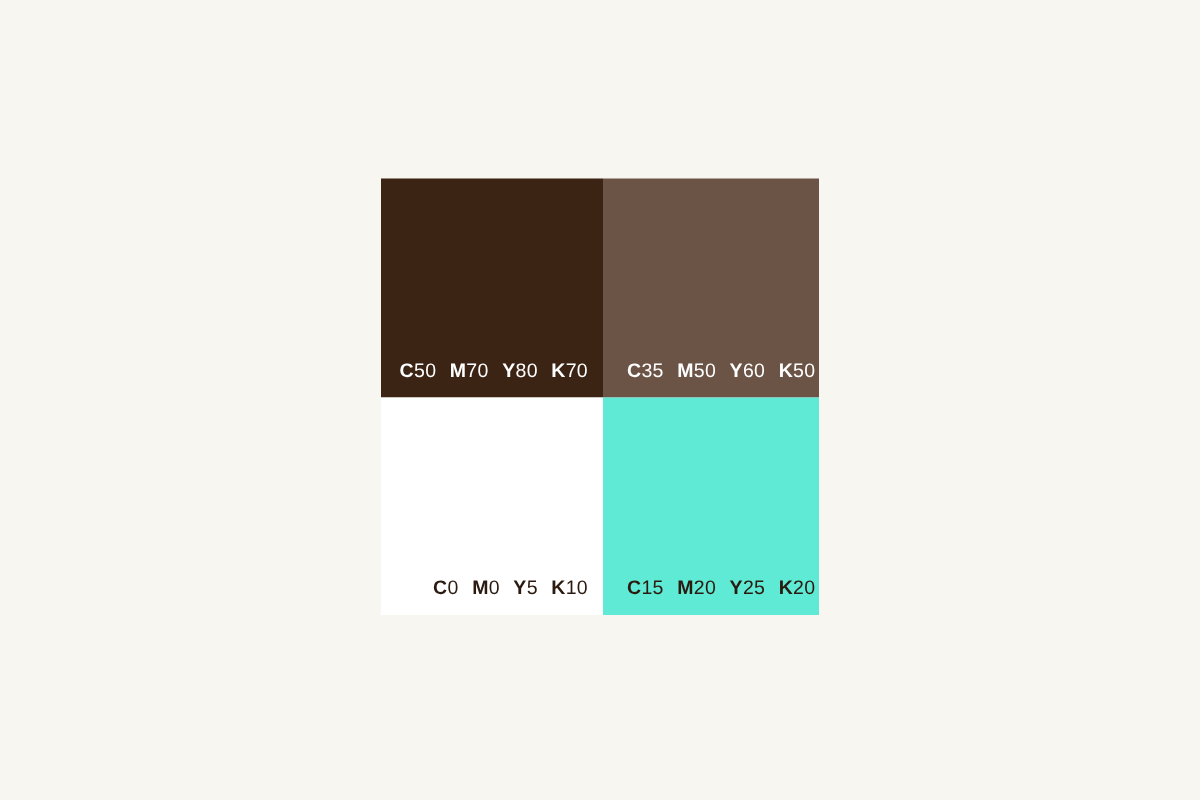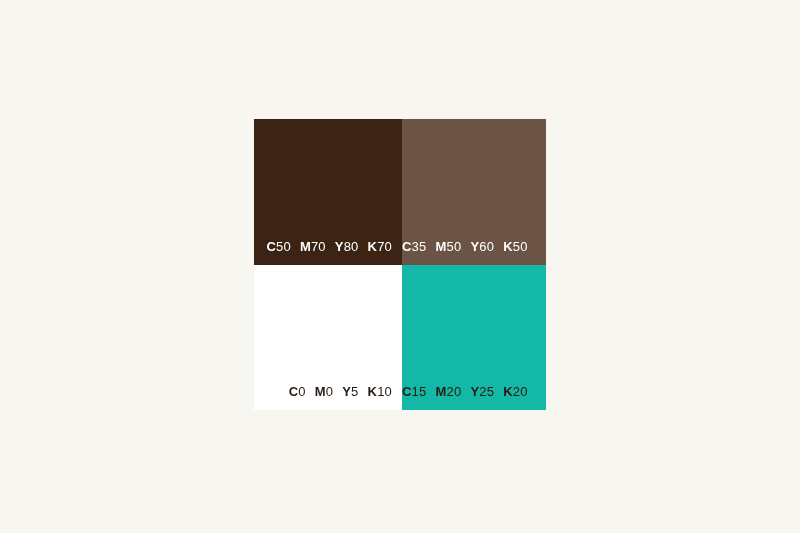--- a/index.html
+++ b/index.html
@@ -49,21 +49,21 @@
 
   
   .swatch.col-left .swatch-label {
     text-align: right;
     padding-right: 10px;
   }
 
   
   .swatch.col-right .swatch-label {
     text-align: left;
-    padding-left: 0;
+    padding-left: 16px;
   }
 
   
   .chan {
     display: inline-block;
     margin-right: 9px;
   }
   .swatch.col-left .chan:last-child,
   .swatch.col-right .chan:last-child {
     margin-right: 0;
@@ -86,17 +86,17 @@
   </div>
 
   <div class="swatch col-right" style="background-color: rgb(107, 83, 70);">
     <div class="swatch-label" style="color: rgb(255, 255, 255);"><span class="chan"><span class="chan-key">C</span><span class="chan-val">35</span></span><span class="chan"><span class="chan-key">M</span><span class="chan-val">50</span></span><span class="chan"><span class="chan-key">Y</span><span class="chan-val">60</span></span><span class="chan"><span class="chan-key">K</span><span class="chan-val">50</span></span></div>
   </div>
 
   <div class="swatch col-left" style="background-color: rgb(255, 255, 255); padding-left: 20px;">
     <div class="swatch-label" style="color: rgb(43, 26, 16);"><span class="chan"><span class="chan-key">C</span><span class="chan-val">0</span></span><span class="chan"><span class="chan-key">M</span><span class="chan-val">0</span></span><span class="chan"><span class="chan-key">Y</span><span class="chan-val">5</span></span><span class="chan"><span class="chan-key">K</span><span class="chan-val">10</span></span></div>
   </div>
 
-  <div class="swatch col-right" style="background-color: #14b8a6;">
+  <div class="swatch col-right" style="background-color: #5eead4;">
     <div class="swatch-label" style="color: rgb(43, 26, 16);"><span class="chan"><span class="chan-key">C</span><span class="chan-val">15</span></span><span class="chan"><span class="chan-key">M</span><span class="chan-val">20</span></span><span class="chan"><span class="chan-key">Y</span><span class="chan-val">25</span></span><span class="chan"><span class="chan-key">K</span><span class="chan-val">20</span></span></div>
   </div>
 
 </div>
 
 </body></html>

